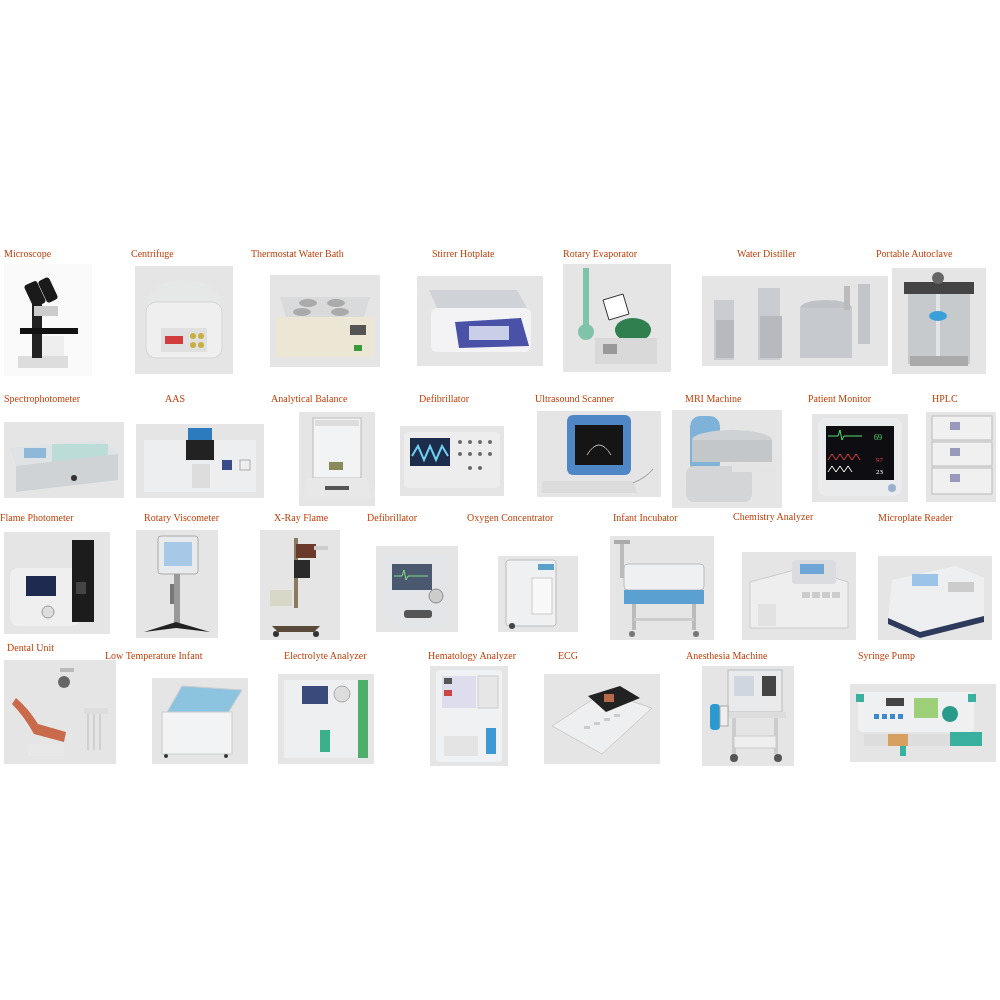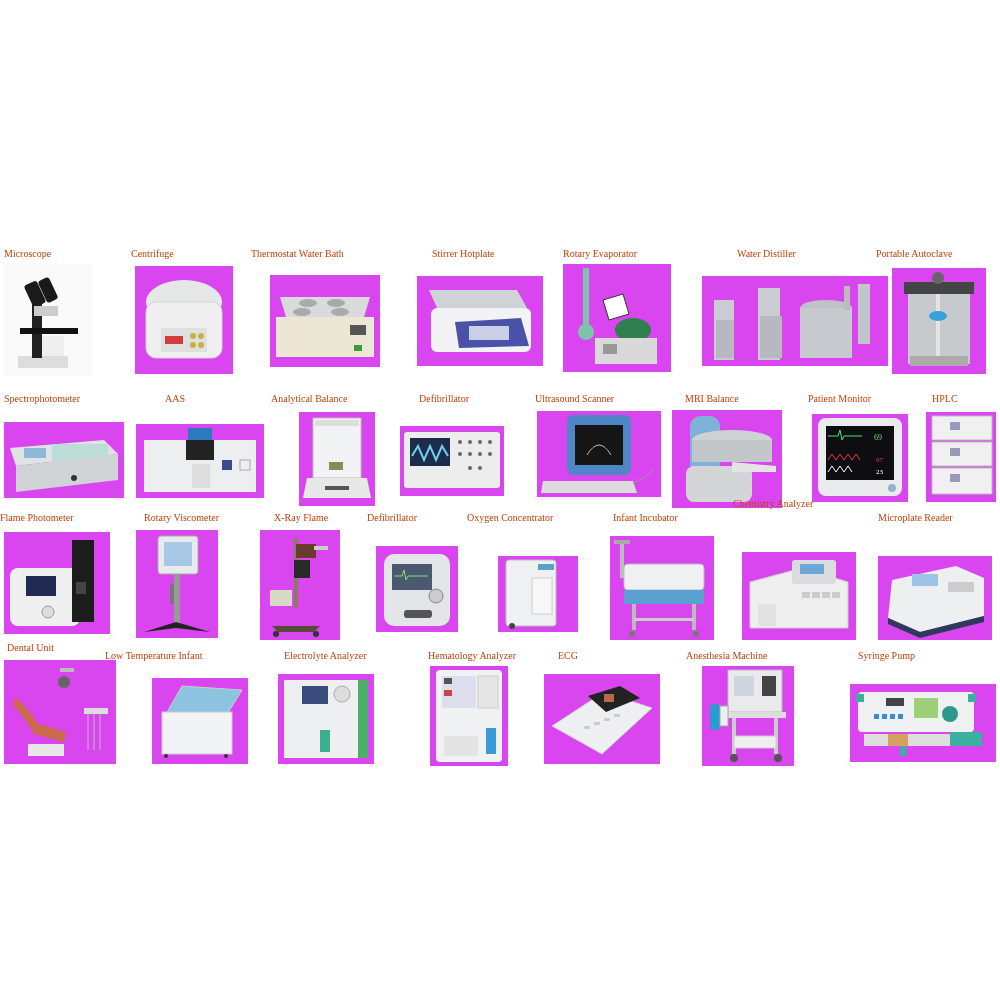--- a/index.html
+++ b/index.html
@@ -1,20 +1,20 @@
 <!DOCTYPE html>
 <html><head>
 <meta charset="utf-8">
 <style>
   html, body { margin:0; padding:0; background:#ffffff; }
   body { width:1000px; height:1000px; position:relative; overflow:hidden;
          font-family:"Liberation Serif","DejaVu Serif",serif; color:#1a1a1a; }
   .item { position:absolute; }
   .label { position:absolute; white-space:nowrap; font-size:10px; line-height:16px; color:#c2410c; }
-  .pic { position:absolute; background:#d946ef; overflow:hidden; }
+  .pic { position:absolute; background:#e5e5e5; overflow:hidden; }
   .pic svg { width:100%; height:100%; display:block; }
 </style>
 </head>
 <body>
 
 <div class="item">
   <div class="label" style="left:4px;top:246px">Microscope</div>
   <div class="pic" style="left:4px;top:264px;width:88px;height:112px;background:#fafafa">
     <svg viewBox="0 0 88 112">
         <rect x="14" y="92" width="50" height="12" fill="#ddd"></rect>
@@ -186,21 +186,21 @@
         <rect x="30" y="4" width="64" height="60" rx="6" fill="#4f86c6"></rect>
         <rect x="38" y="14" width="48" height="40" fill="#151515"></rect>
         <path d="M50 44 Q62 24 74 44" stroke="#bbb" fill="none"></path>
         <polygon points="6,70 96,70 100,82 4,82" fill="#dcdcdc"></polygon>
         <path d="M96 72 Q110 66 116 58" stroke="#999" fill="none"></path>
       </svg>
   </div>
 </div>
 
 <div class="item">
-  <div class="label" style="left:685px;top:391px">MRI Balance</div>
+  <div class="label" style="left:685px;top:391px">MRI Machine</div>
   <div class="pic" style="left:672px;top:410px;width:110px;height:98px">
     <svg viewBox="0 0 110 98">
         <rect x="18" y="6" width="30" height="58" rx="10" fill="#7fb2d8"></rect>
         <ellipse cx="60" cy="30" rx="40" ry="10" fill="#cfd2d5"></ellipse>
         <rect x="20" y="30" width="80" height="22" fill="#c4c7ca"></rect>
         <rect x="14" y="56" width="66" height="36" rx="8" fill="#d3d5d7"></rect>
         <polygon points="60,52 104,56 104,62 60,62" fill="#e4e4e4"></polygon>
       </svg>
   </div>
 </div>
@@ -314,21 +314,21 @@
         <rect x="22" y="68" width="4" height="26" fill="#bbb"></rect>
         <rect x="82" y="68" width="4" height="26" fill="#bbb"></rect>
         <rect x="24" y="82" width="60" height="3" fill="#ccc"></rect>
         <circle cx="22" cy="98" r="3" fill="#777"></circle>
         <circle cx="86" cy="98" r="3" fill="#777"></circle>
       </svg>
   </div>
 </div>
 
 <div class="item">
-  <div class="label" style="left:733px;top:496px">Chemistry Analyzer</div>
+  <div class="label" style="left:733px;top:509px">Chemistry Analyzer</div>
   <div class="pic" style="left:742px;top:552px;width:114px;height:88px">
     <svg viewBox="0 0 114 88">
         <polygon points="8,30 60,16 106,30 106,76 8,76" fill="#eeeeef" stroke="#ccc"></polygon>
         <rect x="50" y="8" width="44" height="24" rx="3" fill="#dadcdf"></rect>
         <rect x="58" y="12" width="24" height="10" fill="#6fa6d8"></rect>
         <g fill="#ccc">
           <rect x="60" y="40" width="8" height="6"></rect>
           <rect x="70" y="40" width="8" height="6"></rect>
           <rect x="80" y="40" width="8" height="6"></rect>
           <rect x="90" y="40" width="8" height="6"></rect>

